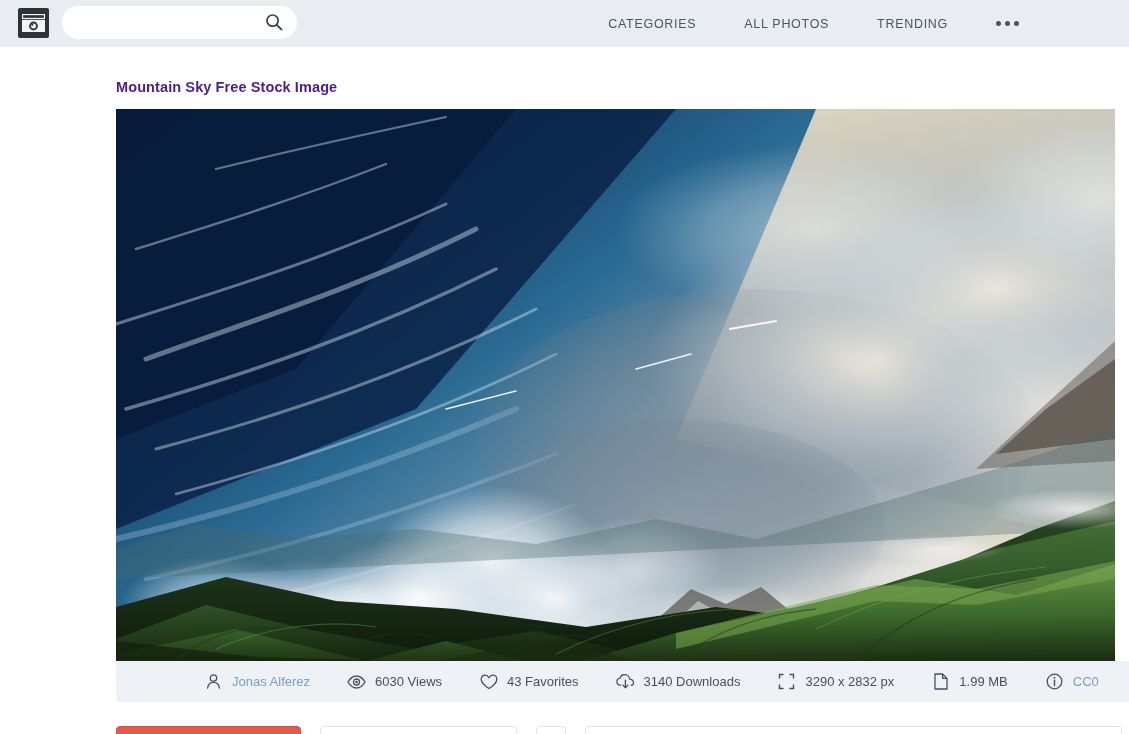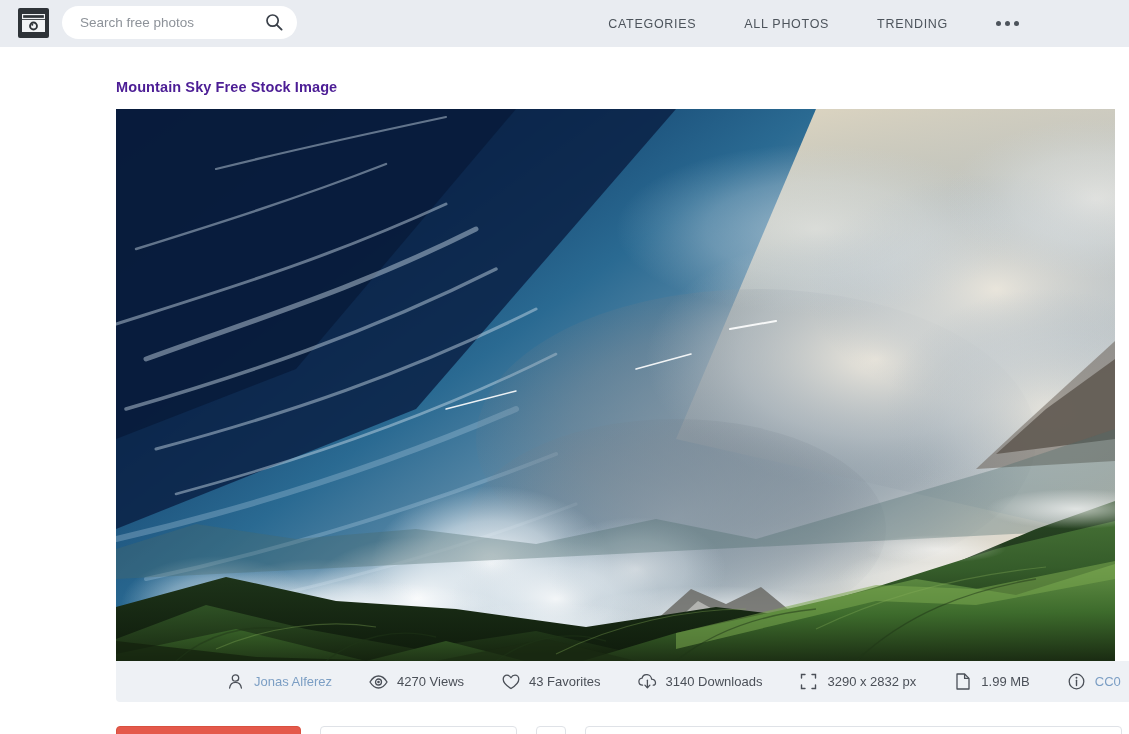--- a/index.html
+++ b/index.html
@@ -79,21 +79,21 @@
   }
   .photo svg { display: block; width: 999px; height: 552px; }
 
   
   .metabar {
     position: absolute; left: 116px; top: 661px;
     width: 1013px; height: 41px;
     background: #eef1f5;
     border-bottom-left-radius: 4px;
     display: flex; align-items: center;
-    padding-left: 110px;
+    padding-left: 88px;
   }
   .meta-item {
     display: flex; align-items: center;
     font-size: 13px; color: #4b5058;
     margin-right: 37px; white-space: nowrap;
   }
   .meta-item .mi {
     width: 19px; height: 19px; margin-right: 9px;
     display: flex; align-items: center; justify-content: center;
     flex: none;
@@ -129,21 +129,20 @@
     <svg width="23" height="18" viewBox="0 0 23 18" aria-hidden="true">
       <rect x="0.5" y="0.5" width="22" height="4" fill="none" stroke="#f2f4f6" stroke-width="1.3"></rect>
       <rect x="0" y="6" width="23" height="12" fill="#f2f4f6"></rect>
       <circle cx="11.5" cy="12" r="4.4" fill="#2e3338"></circle>
       <circle cx="11.5" cy="12" r="2.5" fill="#f2f4f6"></circle>
       <circle cx="10.3" cy="10.7" r="1" fill="#2e3338"></circle>
     </svg>
   </div>
 
   <div class="searchbox">
-    <input class="search-input" type="text" placeholder="Search free photos" style="">
     <span class="search-icon">
       <svg width="18" height="18" viewBox="0 0 18 18">
         <circle cx="7.6" cy="7.6" r="5.6" fill="none" stroke="#3a4049" stroke-width="1.7"></circle>
         <line x1="11.8" y1="11.8" x2="16.6" y2="16.6" stroke="#3a4049" stroke-width="1.9" stroke-linecap="round"></line>
       </svg>
     </span>
   </div>
 
   <div class="nav">
     <div class="nav-item">CATEGORIES</div>
@@ -310,21 +309,21 @@
   </div>
 
   <div class="meta-item">
     <span class="mi">
       <svg width="19" height="14" viewBox="0 0 19 14">
         <path d="M1 7 C4 2 7 1 9.5 1 C12 1 15 2 18 7 C15 12 12 13 9.5 13 C7 13 4 12 1 7 Z" fill="none" stroke="#4b5058" stroke-width="1.3"></path>
         <circle cx="9.5" cy="7" r="3" fill="none" stroke="#4b5058" stroke-width="1.3"></circle>
         <circle cx="9.5" cy="7" r="1.3" fill="#4b5058"></circle>
       </svg>
     </span>
-    <span>4270 Views</span>
+    <span>6030 Views</span>
   </div>
 
   <div class="meta-item">
     <span class="mi">
       <svg width="18" height="16" viewBox="0 0 18 16">
         <path d="M9 14.5 C9 14.5 1.2 9.6 1.2 5.2 C1.2 2.8 3 1.2 5 1.2 C6.7 1.2 8.2 2.3 9 3.8 C9.8 2.3 11.3 1.2 13 1.2 C15 1.2 16.8 2.8 16.8 5.2 C16.8 9.6 9 14.5 9 14.5 Z" fill="none" stroke="#4b5058" stroke-width="1.3" stroke-linejoin="round"></path>
       </svg>
     </span>
     <span>43 Favorites</span>
   </div>

